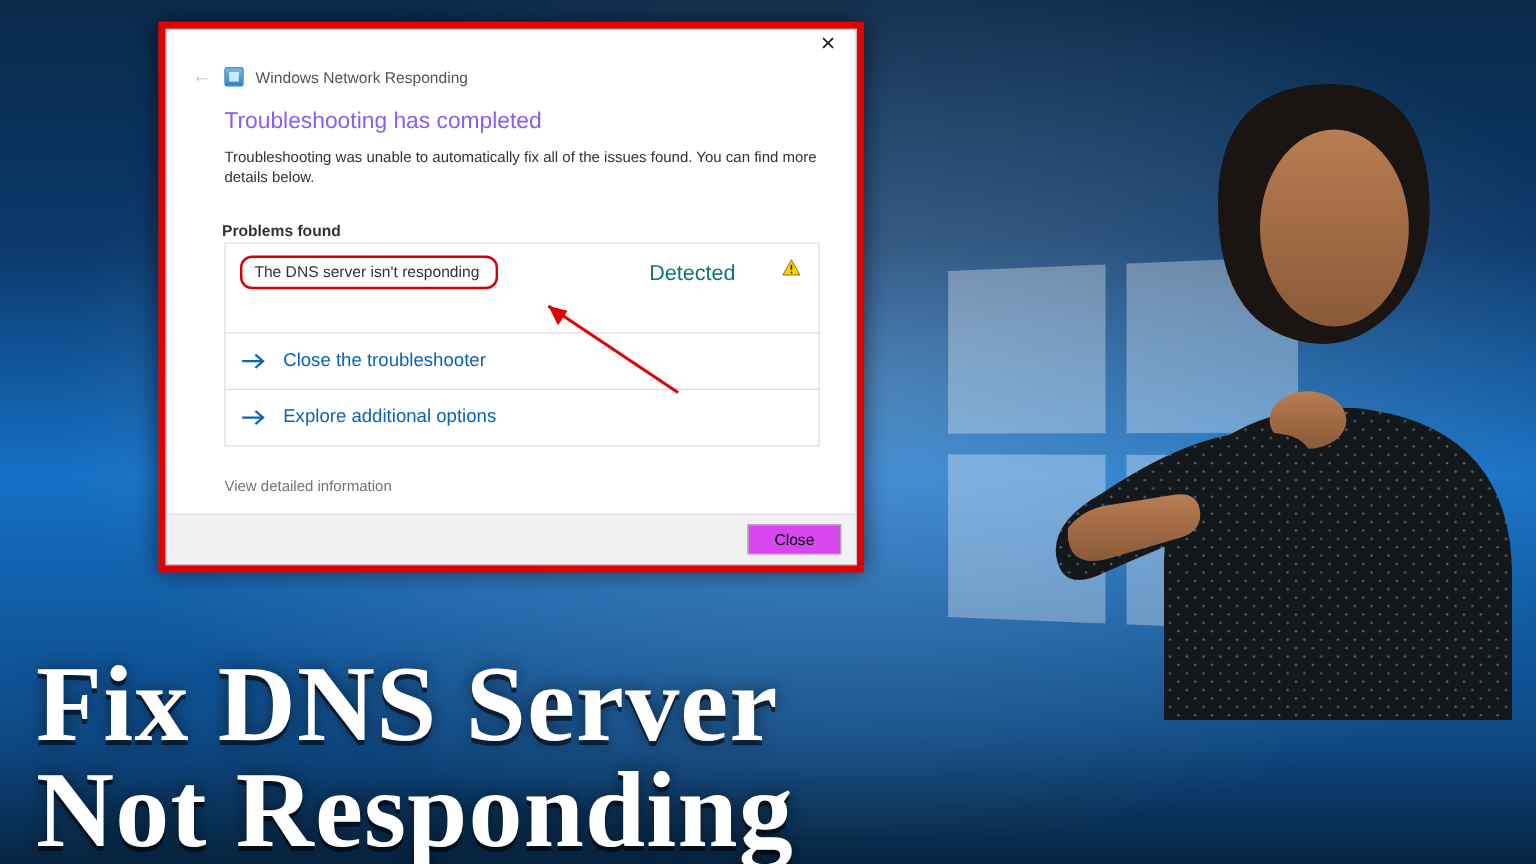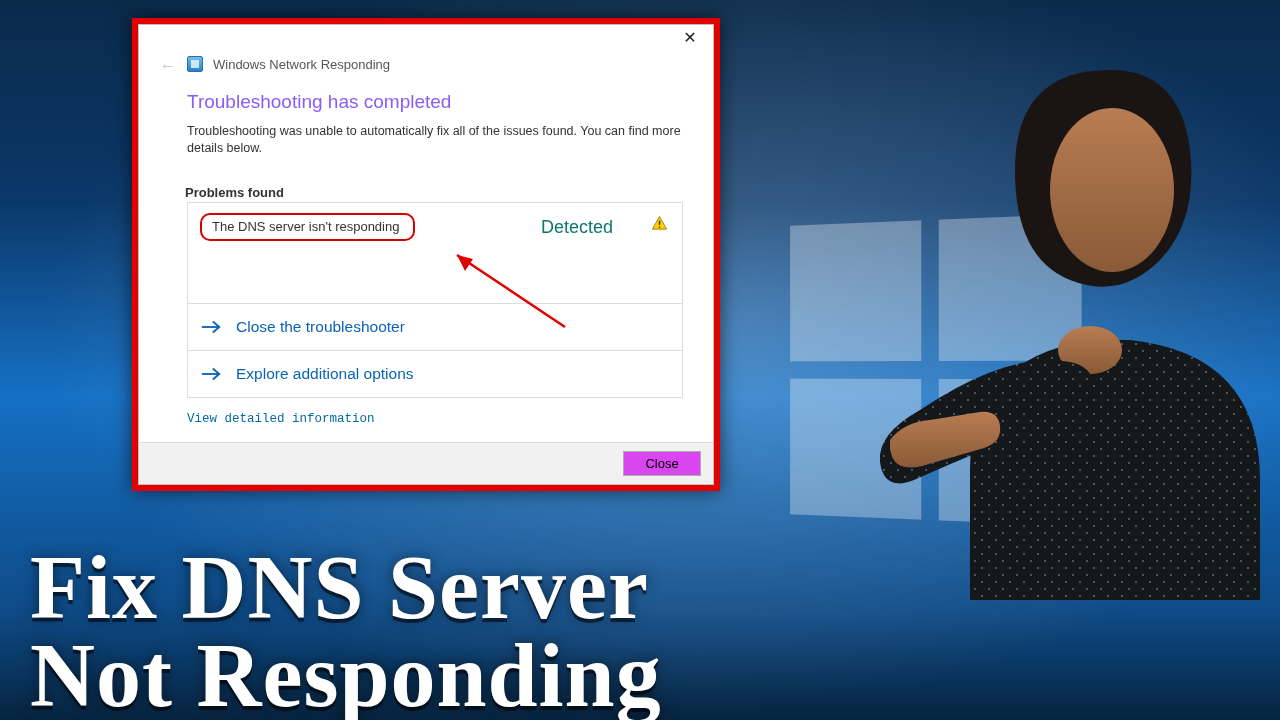--- a/index.html
+++ b/index.html
@@ -119,21 +119,21 @@
     margin-left: -2px;
   }
   .problems-box {
     border: 1px solid #dcdcdc;
     margin-top: 2px;
     padding: 10px 12px 46px 12px;
     display: flex;
     align-items: flex-start;
     gap: 10px;
     position: relative;
-    height: 102px;
+    height: 76px;
   }
   .problem-pill {
     border: 2px solid #d60000;
     border-radius: 10px;
     padding: 4px 14px 5px 10px;
     font-size: 13px;
     color: #333;
   }
   .status {
     margin-left: auto;
@@ -161,26 +161,25 @@
     color: #0a63b5;
     font-size: 15.5px;
     cursor: pointer;
   }
   .opt-arrow {
     width: 22px; height: 18px;
     color: #0a63b5;
   }
 
   .detail-link {
-    color: #0369a1;
+    color: #737373;
     font-size: 12.5px;
-    margin: 14px 0 4px 0;
+    margin: 26px 0 4px 0;
     cursor: pointer;
     display: inline-block;
-    font-family: Liberation Mono, monospace;
   }
 
   .footer {
     border-top: 1px solid #dcdcdc;
     background: #f1f1f1;
     padding: 8px 12px;
     display: flex; justify-content: flex-end;
   }
   .btn {
     min-width: 78px;

